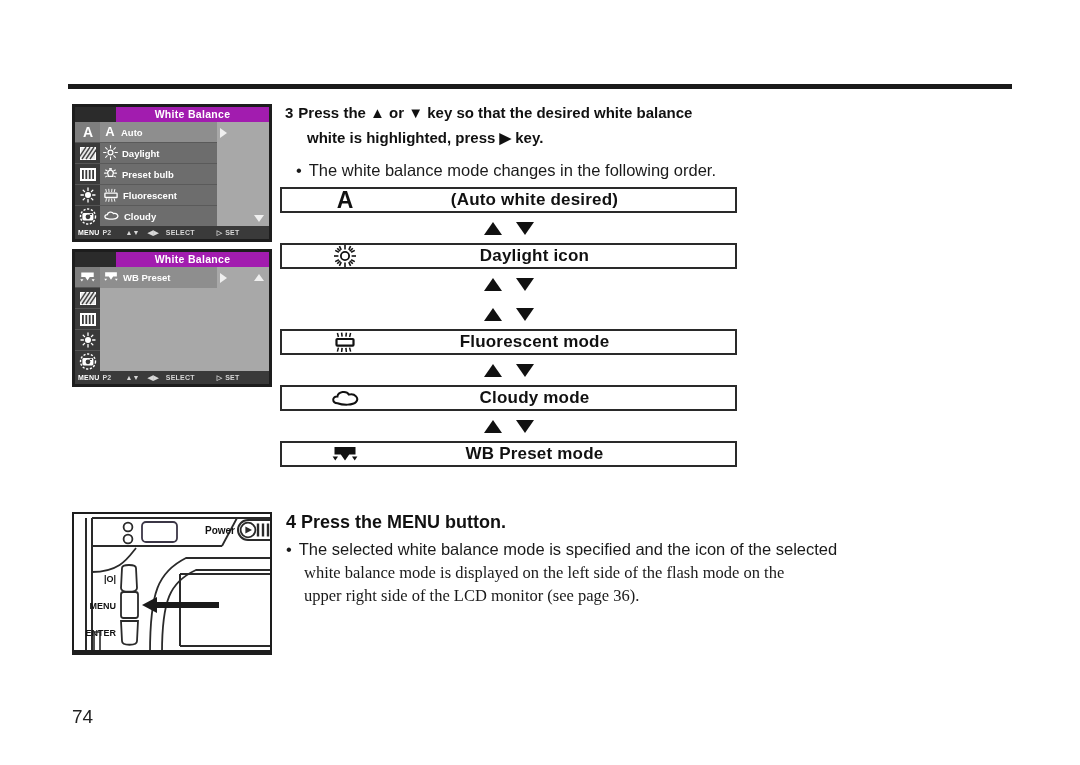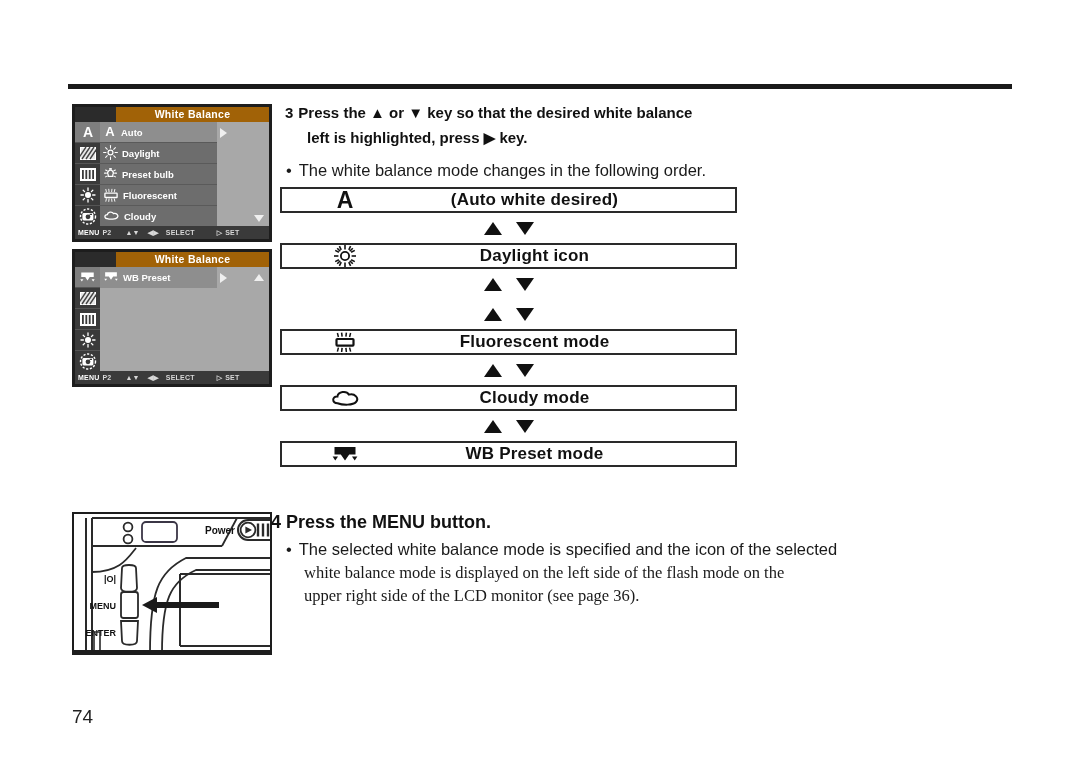--- a/index.html
+++ b/index.html
@@ -42,21 +42,21 @@
   .lcd-1 { left: 72px; top: 104px; width: 200px; height: 138px; }
   .lcd-2 { left: 72px; top: 249px; width: 200px; height: 138px; }
 
   .lcd-title {
     height: 15px;
     line-height: 15px;
     text-align: center;
     font-size: 10.5px;
     font-weight: bold;
     color: #ffffff;
-    background: #a16207;
+    background: #a21caf;
     letter-spacing: .3px;
     margin-left: 41px;
   }
 
   .lcd-body {
     position: absolute;
     left: 0; right: 0;
     top: 15px;
     bottom: 13px;
     display: flex;
@@ -167,21 +167,21 @@
     font-size: 15px;
     font-weight: bold;
     line-height: 25px;
     color: #111;
   }
   .step3 .num { margin-right: 5px; }
   .step3 .l2 { display: block; padding-left: 22px; }
 
   .bullet-1 {
     position: absolute;
-    left: 286px;
+    left: 296px;
     top: 160px;
     width: 700px;
     font-size: 16.5px;
     line-height: 20px;
     color: #1a1a1a;
   }
   .bullet-1 .dot { margin-right: 7px; }
 
   
   .flow { position: absolute; left: 280px; top: 187px; width: 457px; }
@@ -241,21 +241,21 @@
     width: 200px;
     height: 143px;
     border: 2px solid #1d1d1d;
     box-sizing: border-box;
     background: #ffffff;
   }
 
   
   .step4 {
     position: absolute;
-    left: 271px;
+    left: 286px;
     top: 512px;
     font-size: 18px;
     font-weight: bold;
     color: #111;
   }
   .step4 .num { margin-right: 5px; }
   .bullet-2 {
     position: absolute;
     left: 286px;
     top: 538px;
@@ -517,21 +517,21 @@
       <span class="sp g1">▲▼</span>
       <span class="sp g2">◀▶</span>
       <span class="sp g3">SELECT</span>
       <span class="sp g4">▷</span>
       <span class="sp" style="margin-left:3px">SET</span>
     </div>
   </div>
 
   <div class="step3">
     <span class="num">3</span><span>Press the ▲  or ▼  key so that the desired white balance</span>
-    <span class="l2">left is highlighted, press ▶ key.</span>
+    <span class="l2">white is highlighted, press ▶ key.</span>
   </div>
 
   <div class="bullet-1">
     <span class="dot">•</span><span>The white balance mode changes in the following order.</span>
   </div>
 
   <div class="flow">
 
     <div class="mode-box">
       <span class="mode-icon">

